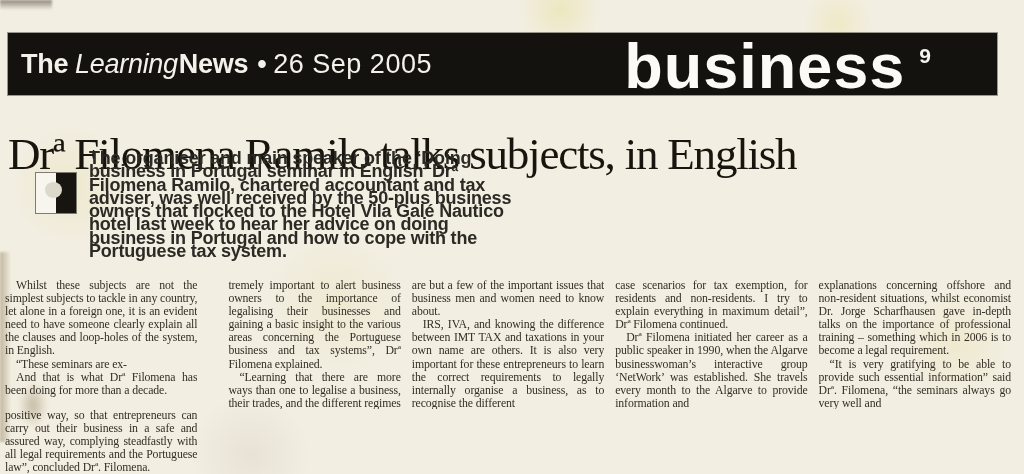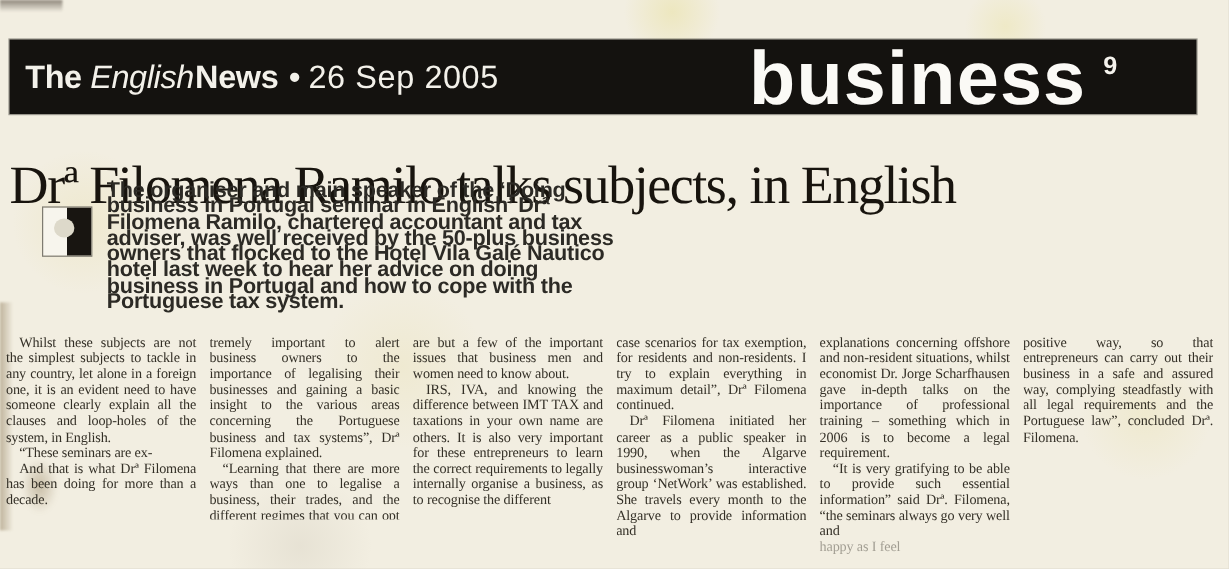--- a/index.html
+++ b/index.html
@@ -75,25 +75,25 @@
   .lead-text {
     position:absolute; left:89px; top:152px; width:430px;
     font-weight:bold; font-size:18px; line-height:13.3px;
     letter-spacing:-.2px; color:#2c2a25;
   }
 
   
   .body-cols {
     position:absolute; left:5px; top:279px; width:1006px; height:195px;
     overflow:hidden;
-    display:grid; grid-template-columns:repeat(6, 1fr); column-gap:11px;
+    display:grid; grid-template-columns:repeat(5, 1fr); column-gap:11px;
   }
   .col { overflow:hidden; }
   .col:nth-child(1){ max-height:148px; }
-  .col:nth-child(2){ max-height:154px; }
+  .col:nth-child(2){ max-height:154px;margin-left:20px; }
   .col:nth-child(3){ max-height:156px; }
   .col:nth-child(4){ max-height:168px; }
   .col:nth-child(5){ max-height:184px; }
   .col:nth-child(6){ max-height:192px; }
   .col p {
     margin:0; font-family:"Liberation Serif", serif;
     font-size:11.8px; line-height:13.1px; letter-spacing:-.12px;
     color:#332f26; text-align:justify;
   }
   .col p.indent { text-indent:11px; }
@@ -103,21 +103,21 @@
 <body>
 
 <div class="page">
 
   <div class="corner-mark"></div>
   <div class="edge-streak"></div>
   <div class="smudge"></div>
 
   <div class="banner">
     <div class="masthead">
-      <span class="mh-the">The</span><span class="mh-portugal">English</span><span class="mh-news">News</span><span class="mh-bullet">•</span><span class="mh-date">26 Sep 2005</span>
+      <span class="mh-the">The</span><span class="mh-portugal">Learning</span><span class="mh-news">News</span><span class="mh-bullet">•</span><span class="mh-date">26 Sep 2005</span>
     </div>
     <div class="banner-right">
       <span class="section-name">business</span>
       <span class="page-num">9</span>
     </div>
   </div>
 
   <h1 class="headline">Drª Filomena Ramilo talks subjects, in English</h1>
 
   <div class="lead-icon"></div>

